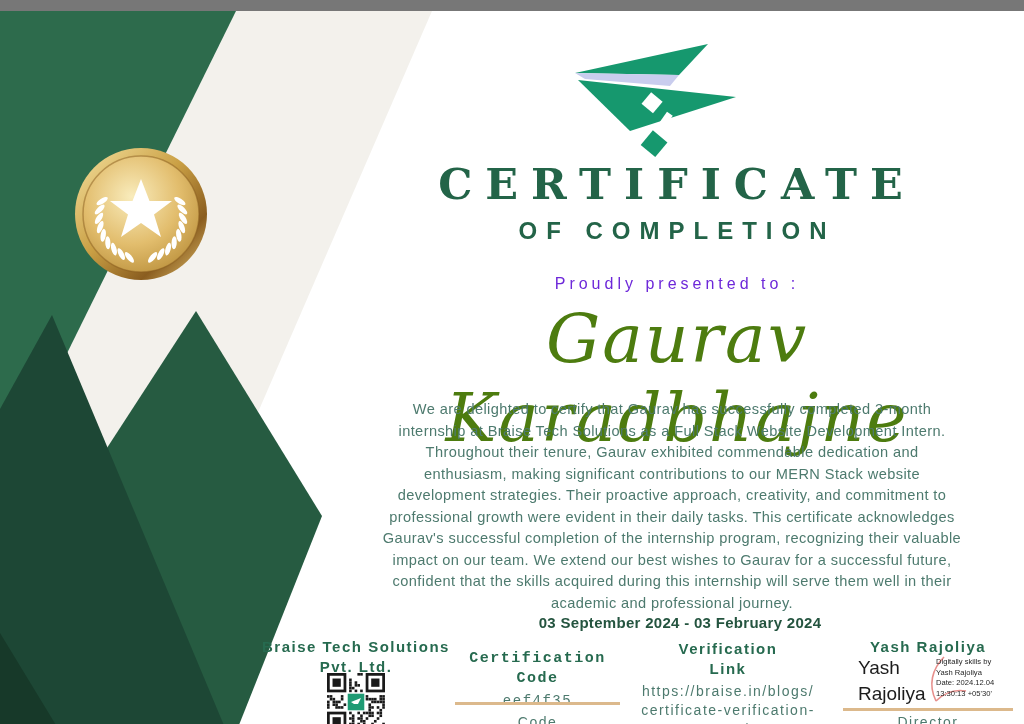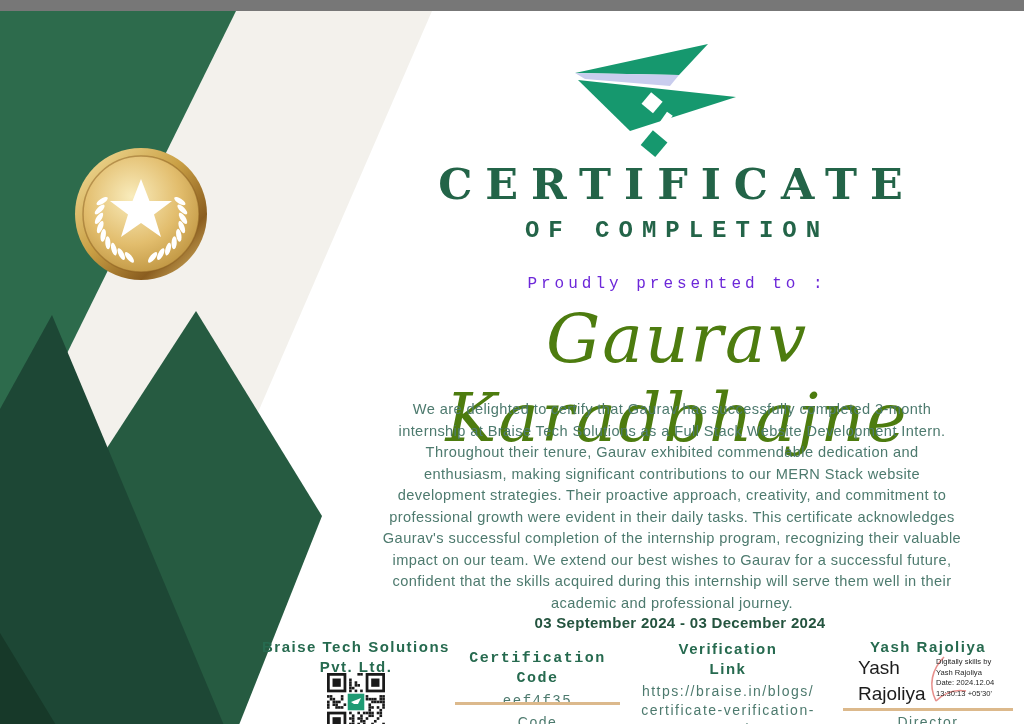--- a/index.html
+++ b/index.html
@@ -4,21 +4,21 @@
 <style>
   html,body{margin:0;padding:0;background:#777;}
   *{box-sizing:border-box;}
   #stage{
     position:relative;width:1024px;height:724px;background:#ffffff;
     overflow:hidden;font-family:"Liberation Sans",sans-serif;margin:11px auto;
   }
   #bg-shapes,#medal,#logo,#qr-svg,#sig-swoosh{position:absolute;}
   #bg-shapes{left:0;top:0;}
   
-  .center-col{position:absolute;left:330px;right:0;text-align:center;font-family:Liberation Mono, monospace;}
+  .center-col{position:absolute;left:330px;right:0;text-align:center;}
   .cert-title{
     top:148px;font-family:"DejaVu Serif","Liberation Serif",serif;
     font-size:43px;font-weight:700;letter-spacing:13px;color:#236448;
   }
   .cert-subtitle{
     top:206px;font-size:24px;font-weight:600;letter-spacing:9px;color:#236448;
   }
   .presented{
     top:264px;font-size:16px;font-weight:500;letter-spacing:4px;color:#6d28d9;
   }
@@ -124,21 +124,21 @@
     <rect x="92" y="95" width="19" height="19" fill="#16986e" transform="rotate(40 101 104)"></rect>
   </svg>
 
   <div class="center-col cert-title">CERTIFICATE</div>
   <div class="center-col cert-subtitle">OF COMPLETION</div>
   <div class="center-col presented">Proudly presented to :</div>
   <div class="center-col recipient">Gaurav Karadbhajne</div>
 
   <div class="paragraph">We are delighted to certify that Gaurav has successfully completed 3-month internship at Braise Tech Solutions as a Full Stack Website Development Intern. Throughout their tenure, Gaurav exhibited commendable dedication and enthusiasm, making significant contributions to our MERN Stack website development strategies. Their proactive approach, creativity, and commitment to professional growth were evident in their daily tasks. This certificate acknowledges Gaurav's successful completion of the internship program, recognizing their valuable impact on our team. We extend our best wishes to Gaurav for a successful future, confident that the skills acquired during this internship will serve them well in their academic and professional journey.</div>
 
-  <div class="date-range">03 September 2024 - 03 December 2024</div>
+  <div class="date-range">03 September 2024 - 03 February 2024</div>
 
   <div class="fcol col-company">
     <div class="fhead">Braise Tech Solutions</div>
     <div class="fhead">Pvt. Ltd.</div>
   </div>
   <svg id="qr-svg" width="58" height="58" viewBox="0 0 58 58">
       <rect x="0" y="0" width="58" height="58" fill="#ffffff"></rect>
       <rect x="0" y="22.095238095238095" width="2.623809523809524" height="2.623809523809524" fill="#1a1a1a"></rect>
       <rect x="0" y="27.61904761904762" width="2.623809523809524" height="2.623809523809524" fill="#1a1a1a"></rect>
       <rect x="0" y="30.38095238095238" width="2.623809523809524" height="2.623809523809524" fill="#1a1a1a"></rect>

